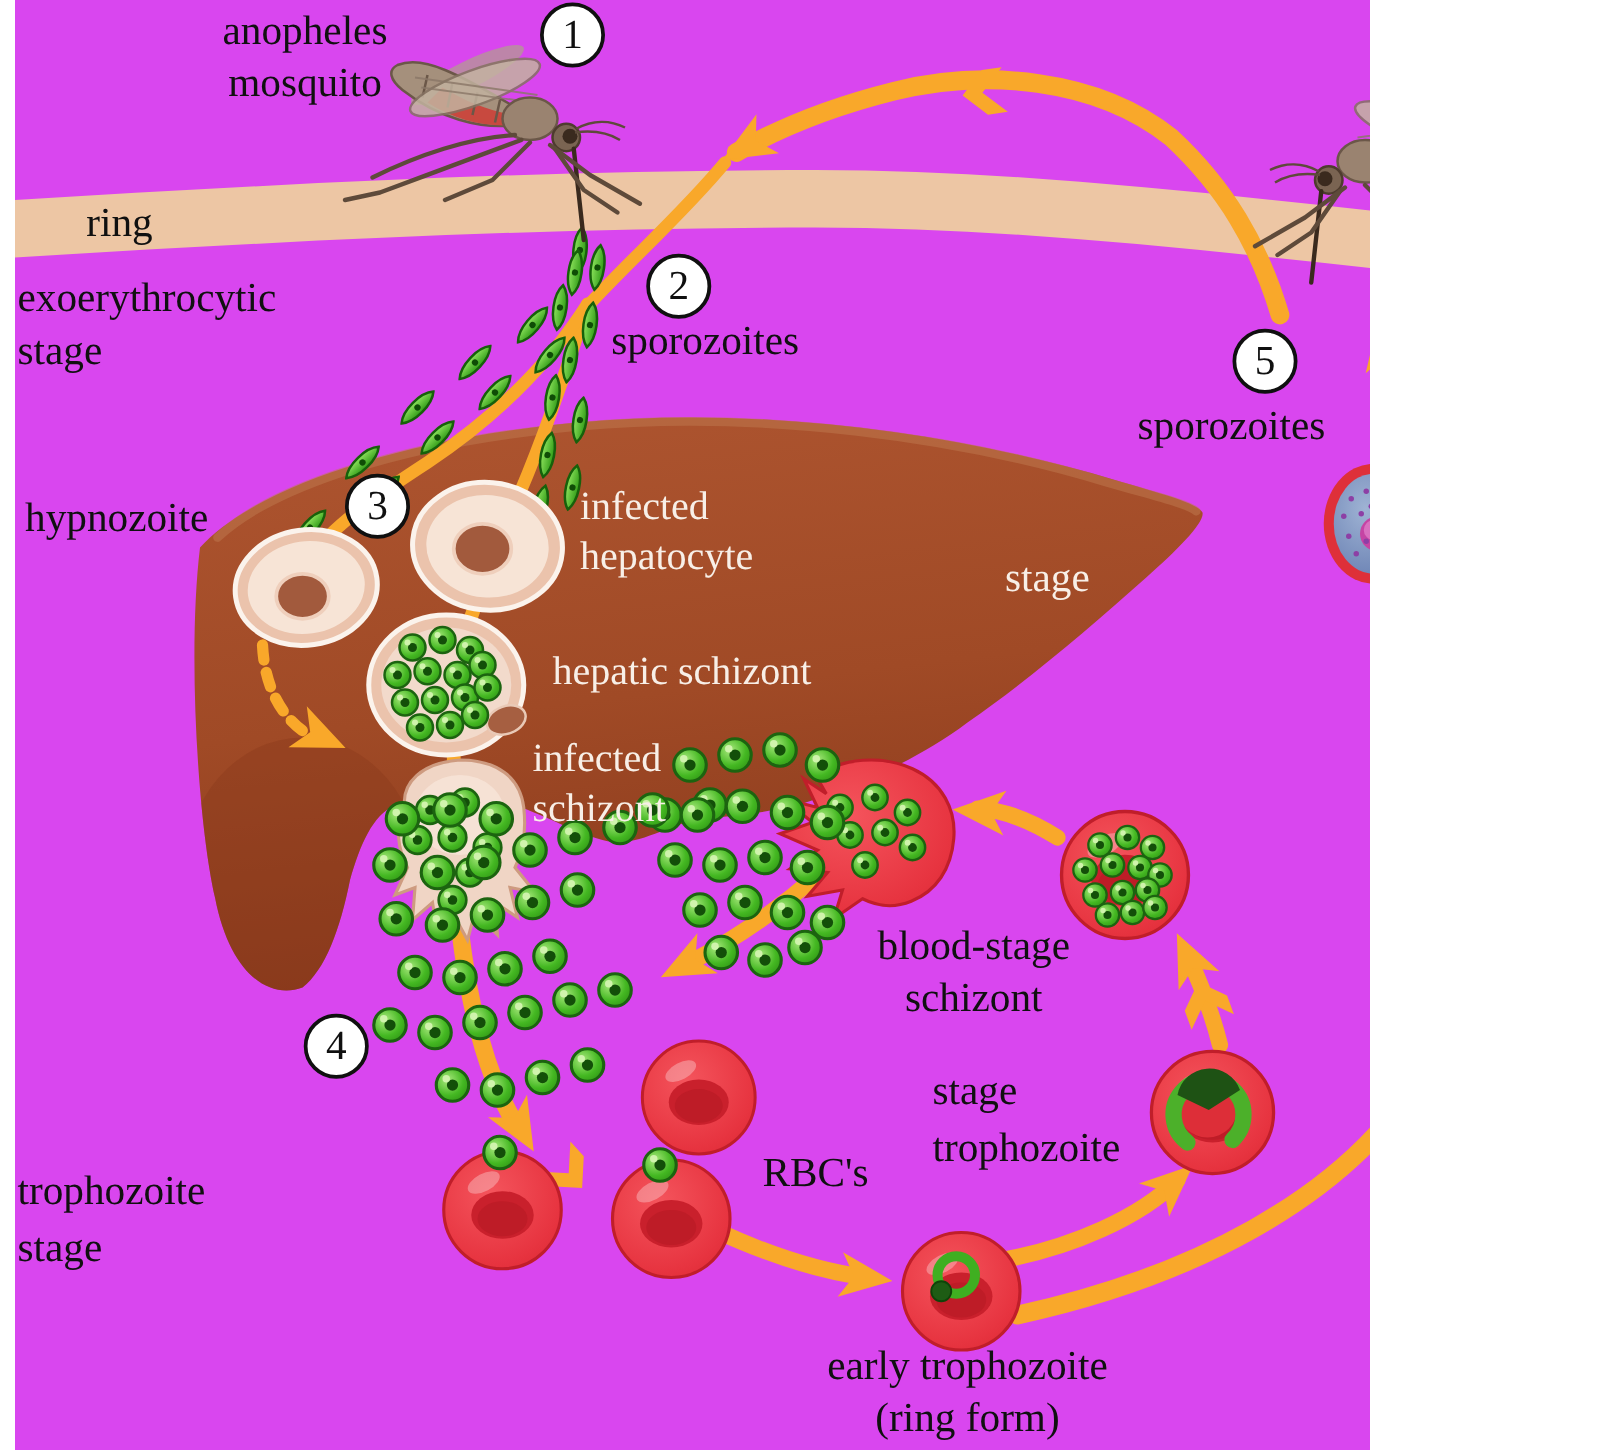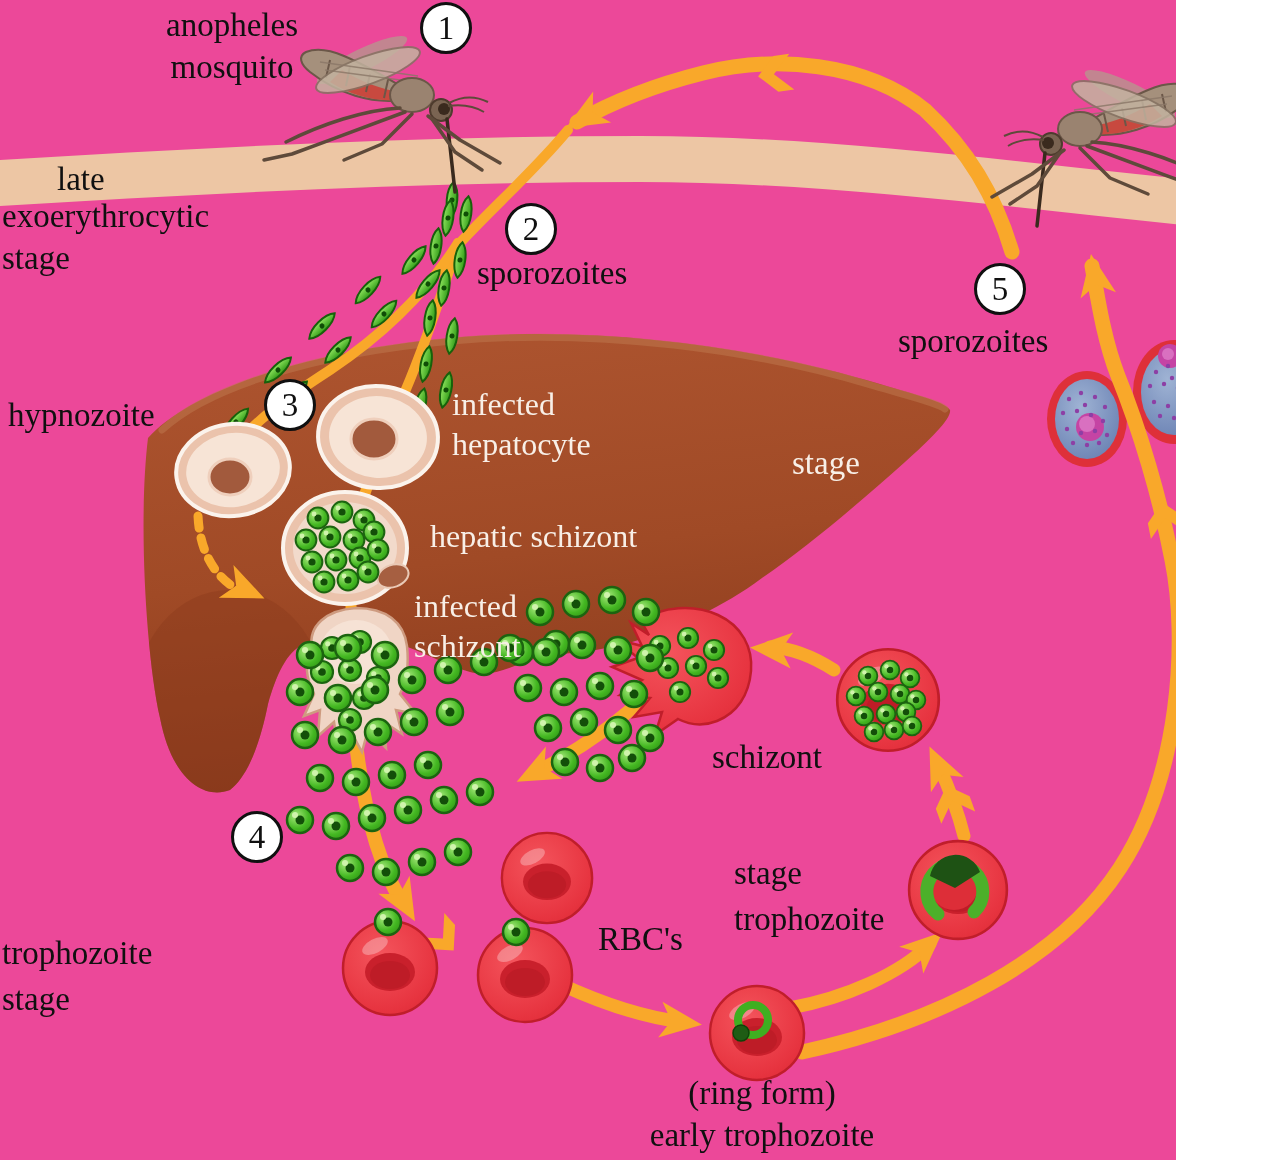--- a/index.html
+++ b/index.html
@@ -2,22 +2,22 @@
 <html style="--c-arrow: #F9A82A; --c-skin: #EDC6A4; --c-liver: #A04A26; --c-liver_dark: #8A3A1C; --c-cell_pink: #F4DFD0; --c-cell_rim: #D2A086; --c-merozoite_green: #3FAF21; --c-merozoite_dark: #1C6410; --c-rbc_red: #E73440; --c-rbc_dark: #C01E2A; --c-gametocyte_blue: #7287B8; --c-gametocyte_nucleus: #C544A4; --c-ink: #101010; --c-label_on_liver: #F8EFE7;"><head>
 <meta charset="utf-8">
 <style>
   :root{
     --c-arrow:#F9A82A; --c-skin:#EDC6A4; --c-liver:#A04A26; --c-liver_dark:#8A3A1C;
     --c-cell_pink:#F4DFD0; --c-cell_rim:#D2A086; --c-merozoite_green:#3FAF21; --c-merozoite_dark:#1C6410;
     --c-rbc_red:#E73440; --c-rbc_dark:#C01E2A; --c-gametocyte_blue:#7287B8; --c-gametocyte_nucleus:#C544A4;
     --c-ink:#101010; --c-label_on_liver:#F8EFE7;
   }
   html,body{margin:0;padding:0;background:#fff;}
-  #stage{position:relative;width:1176px;height:1160px;overflow:hidden;background:#ec4899;
-         font-family:"Liberation Serif","DejaVu Serif",serif;}
+  #stage{position:relative;width:1084px;height:1160px;overflow:hidden;background:#d946ef;
+         font-family:"Liberation Serif","DejaVu Serif",serif;margin-left:12px;}
   #art{position:absolute;left:0;top:0;}
   .lbl{position:absolute;font-size:33px;color:var(--c-ink);line-height:42px;white-space:nowrap;}
   .lbl.small{font-size:32px;line-height:40px;}
   .lbl.white{color:var(--c-label_on_liver);}
   .lbl.center{text-align:center;white-space:normal;}
   .num{position:absolute;box-sizing:border-box;width:52px;height:52px;border:3.5px solid var(--c-ink);
        border-radius:50%;background:#fff;display:flex;align-items:center;justify-content:center;
        font-size:33px;color:var(--c-ink);}
 </style>
 </head>
@@ -361,22 +361,22 @@
 
   <use href="#mosq"></use>
   <use href="#mosq" transform="translate(1492,34) scale(-1,1)"></use>
 </svg>
 
 <div class="lbl center" style="left:148px;top:4px;width:168px">
   <div>anopheles</div>
       <div>mosquito</div>
 </div>
 <div class="num" style="left:420px;top:2px">1</div>
-<div class="lbl" style="left:57px;top:158px">late</div>
-<div class="lbl" style="left:2px;top:195px">
+<div class="lbl" style="left:57px;top:158px">ring</div>
+<div class="lbl" style="left:2px;top:218px">
   <div>exoerythrocytic</div>
       <div>stage</div>
 </div>
 <div class="num" style="left:505px;top:203px">2</div>
 <div class="lbl" style="left:477px;top:252px">sporozoites</div>
 <div class="lbl" style="left:8px;top:394px">hypnozoite</div>
 <div class="num" style="left:264px;top:379px">3</div>
 <div class="lbl small white" style="left:452px;top:384px">
   <div>infected</div>
       <div>hepatocyte</div>
@@ -387,26 +387,27 @@
   <div>infected</div>
       <div>schizont</div>
 </div>
 <div class="num" style="left:231px;top:811px">4</div>
 <div class="lbl" style="left:2px;top:930px">
   <div style="line-height:46px">trophozoite</div>
       <div style="line-height:46px">stage</div>
 </div>
 <div class="lbl" style="left:598px;top:918px">RBC's</div>
 <div class="lbl center" style="left:672px;top:736px;width:190px">
+  <div>blood-stage</div>
       <div>schizont</div>
 </div>
 <div class="lbl" style="left:734px;top:850px">
   <div style="line-height:46px">stage</div>
       <div style="line-height:46px">trophozoite</div>
 </div>
 <div class="lbl center" style="left:612px;top:1072px;width:300px">
-  <div>(ring form)</div>
-      <div>early trophozoite</div>
+  <div>early trophozoite</div>
+      <div>(ring form)</div>
 </div>
 <div class="num" style="left:974px;top:263px">5</div>
 <div class="lbl" style="left:898px;top:320px">sporozoites</div>
 
 </div>
 
 </body></html>

